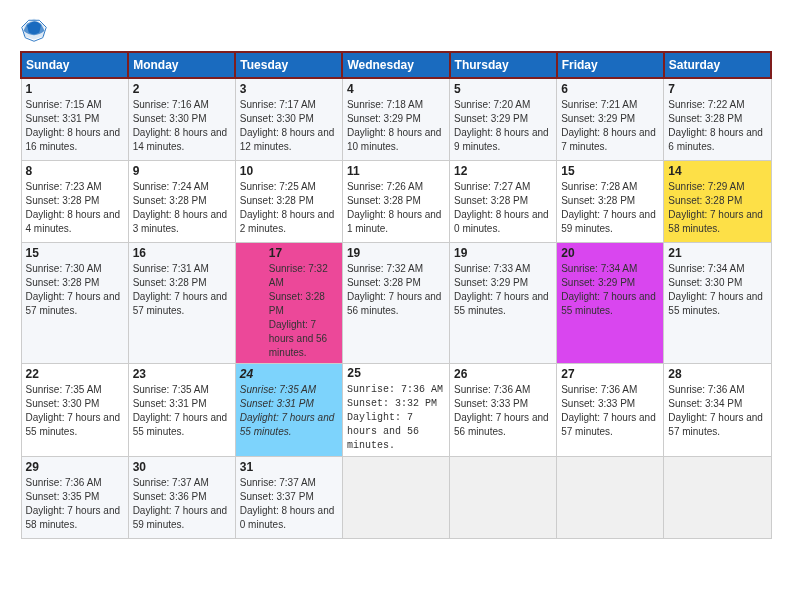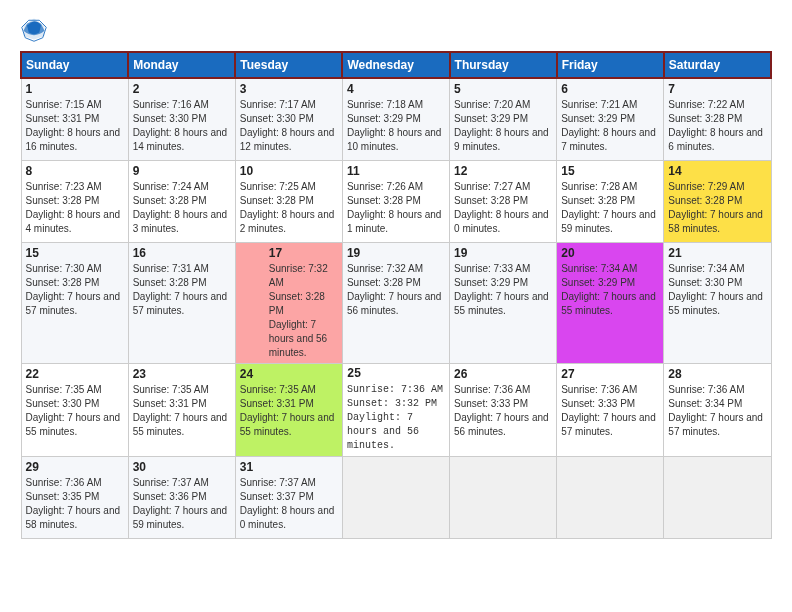--- a/index.html
+++ b/index.html
@@ -202,21 +202,21 @@
         </tr>
         <tr>
           <td style="background: rgb(245, 247, 250);">
             <span class="day-num">15</span>
 <div class="day-info">Sunrise: 7:30 AM<br>Sunset: 3:28 PM<br>Daylight: 7 hours and 57 minutes.</div>
           </td>
           <td style="background: rgb(245, 247, 250);">
             <span class="day-num">16</span>
 <div class="day-info">Sunrise: 7:31 AM<br>Sunset: 3:28 PM<br>Daylight: 7 hours and 57 minutes.</div>
           </td>
-          <td style="background: #fca5a5; padding-left: 33px;">
+          <td style="background: #ec4899; padding-left: 33px;">
             <span class="day-num">17</span>
 <div class="day-info">Sunrise: 7:32 AM<br>Sunset: 3:28 PM<br>Daylight: 7 hours and 56 minutes.</div>
           </td>
           <td style="background: rgb(245, 247, 250);">
             <span class="day-num">19</span>
 <div class="day-info">Sunrise: 7:32 AM<br>Sunset: 3:28 PM<br>Daylight: 7 hours and 56 minutes.</div>
           </td>
           <td style="background: rgb(245, 247, 250);">
             <span class="day-num">19</span>
 <div class="day-info">Sunrise: 7:33 AM<br>Sunset: 3:29 PM<br>Daylight: 7 hours and 55 minutes.</div>
@@ -232,21 +232,21 @@
         </tr>
         <tr>
           <td style="background: rgb(255, 255, 255); margin-top: 24px;">
             <span class="day-num">22</span>
 <div class="day-info">Sunrise: 7:35 AM<br>Sunset: 3:30 PM<br>Daylight: 7 hours and 55 minutes.</div>
           </td>
           <td style="background: rgb(255, 255, 255);">
             <span class="day-num">23</span>
 <div class="day-info">Sunrise: 7:35 AM<br>Sunset: 3:31 PM<br>Daylight: 7 hours and 55 minutes.</div>
           </td>
-          <td style="background: #bef264;">
+          <td style="background: #7dd3fc; font-style: italic;">
             <span class="day-num">24</span>
 <div class="day-info">Sunrise: 7:35 AM<br>Sunset: 3:31 PM<br>Daylight: 7 hours and 55 minutes.</div>
           </td>
           <td style="background: rgb(255, 255, 255); font-family: Liberation Mono, monospace;">
             <span class="day-num">25</span>
 <div class="day-info">Sunrise: 7:36 AM<br>Sunset: 3:32 PM<br>Daylight: 7 hours and 56 minutes.</div>
           </td>
           <td style="background: rgb(255, 255, 255);">
             <span class="day-num">26</span>
 <div class="day-info">Sunrise: 7:36 AM<br>Sunset: 3:33 PM<br>Daylight: 7 hours and 56 minutes.</div>

